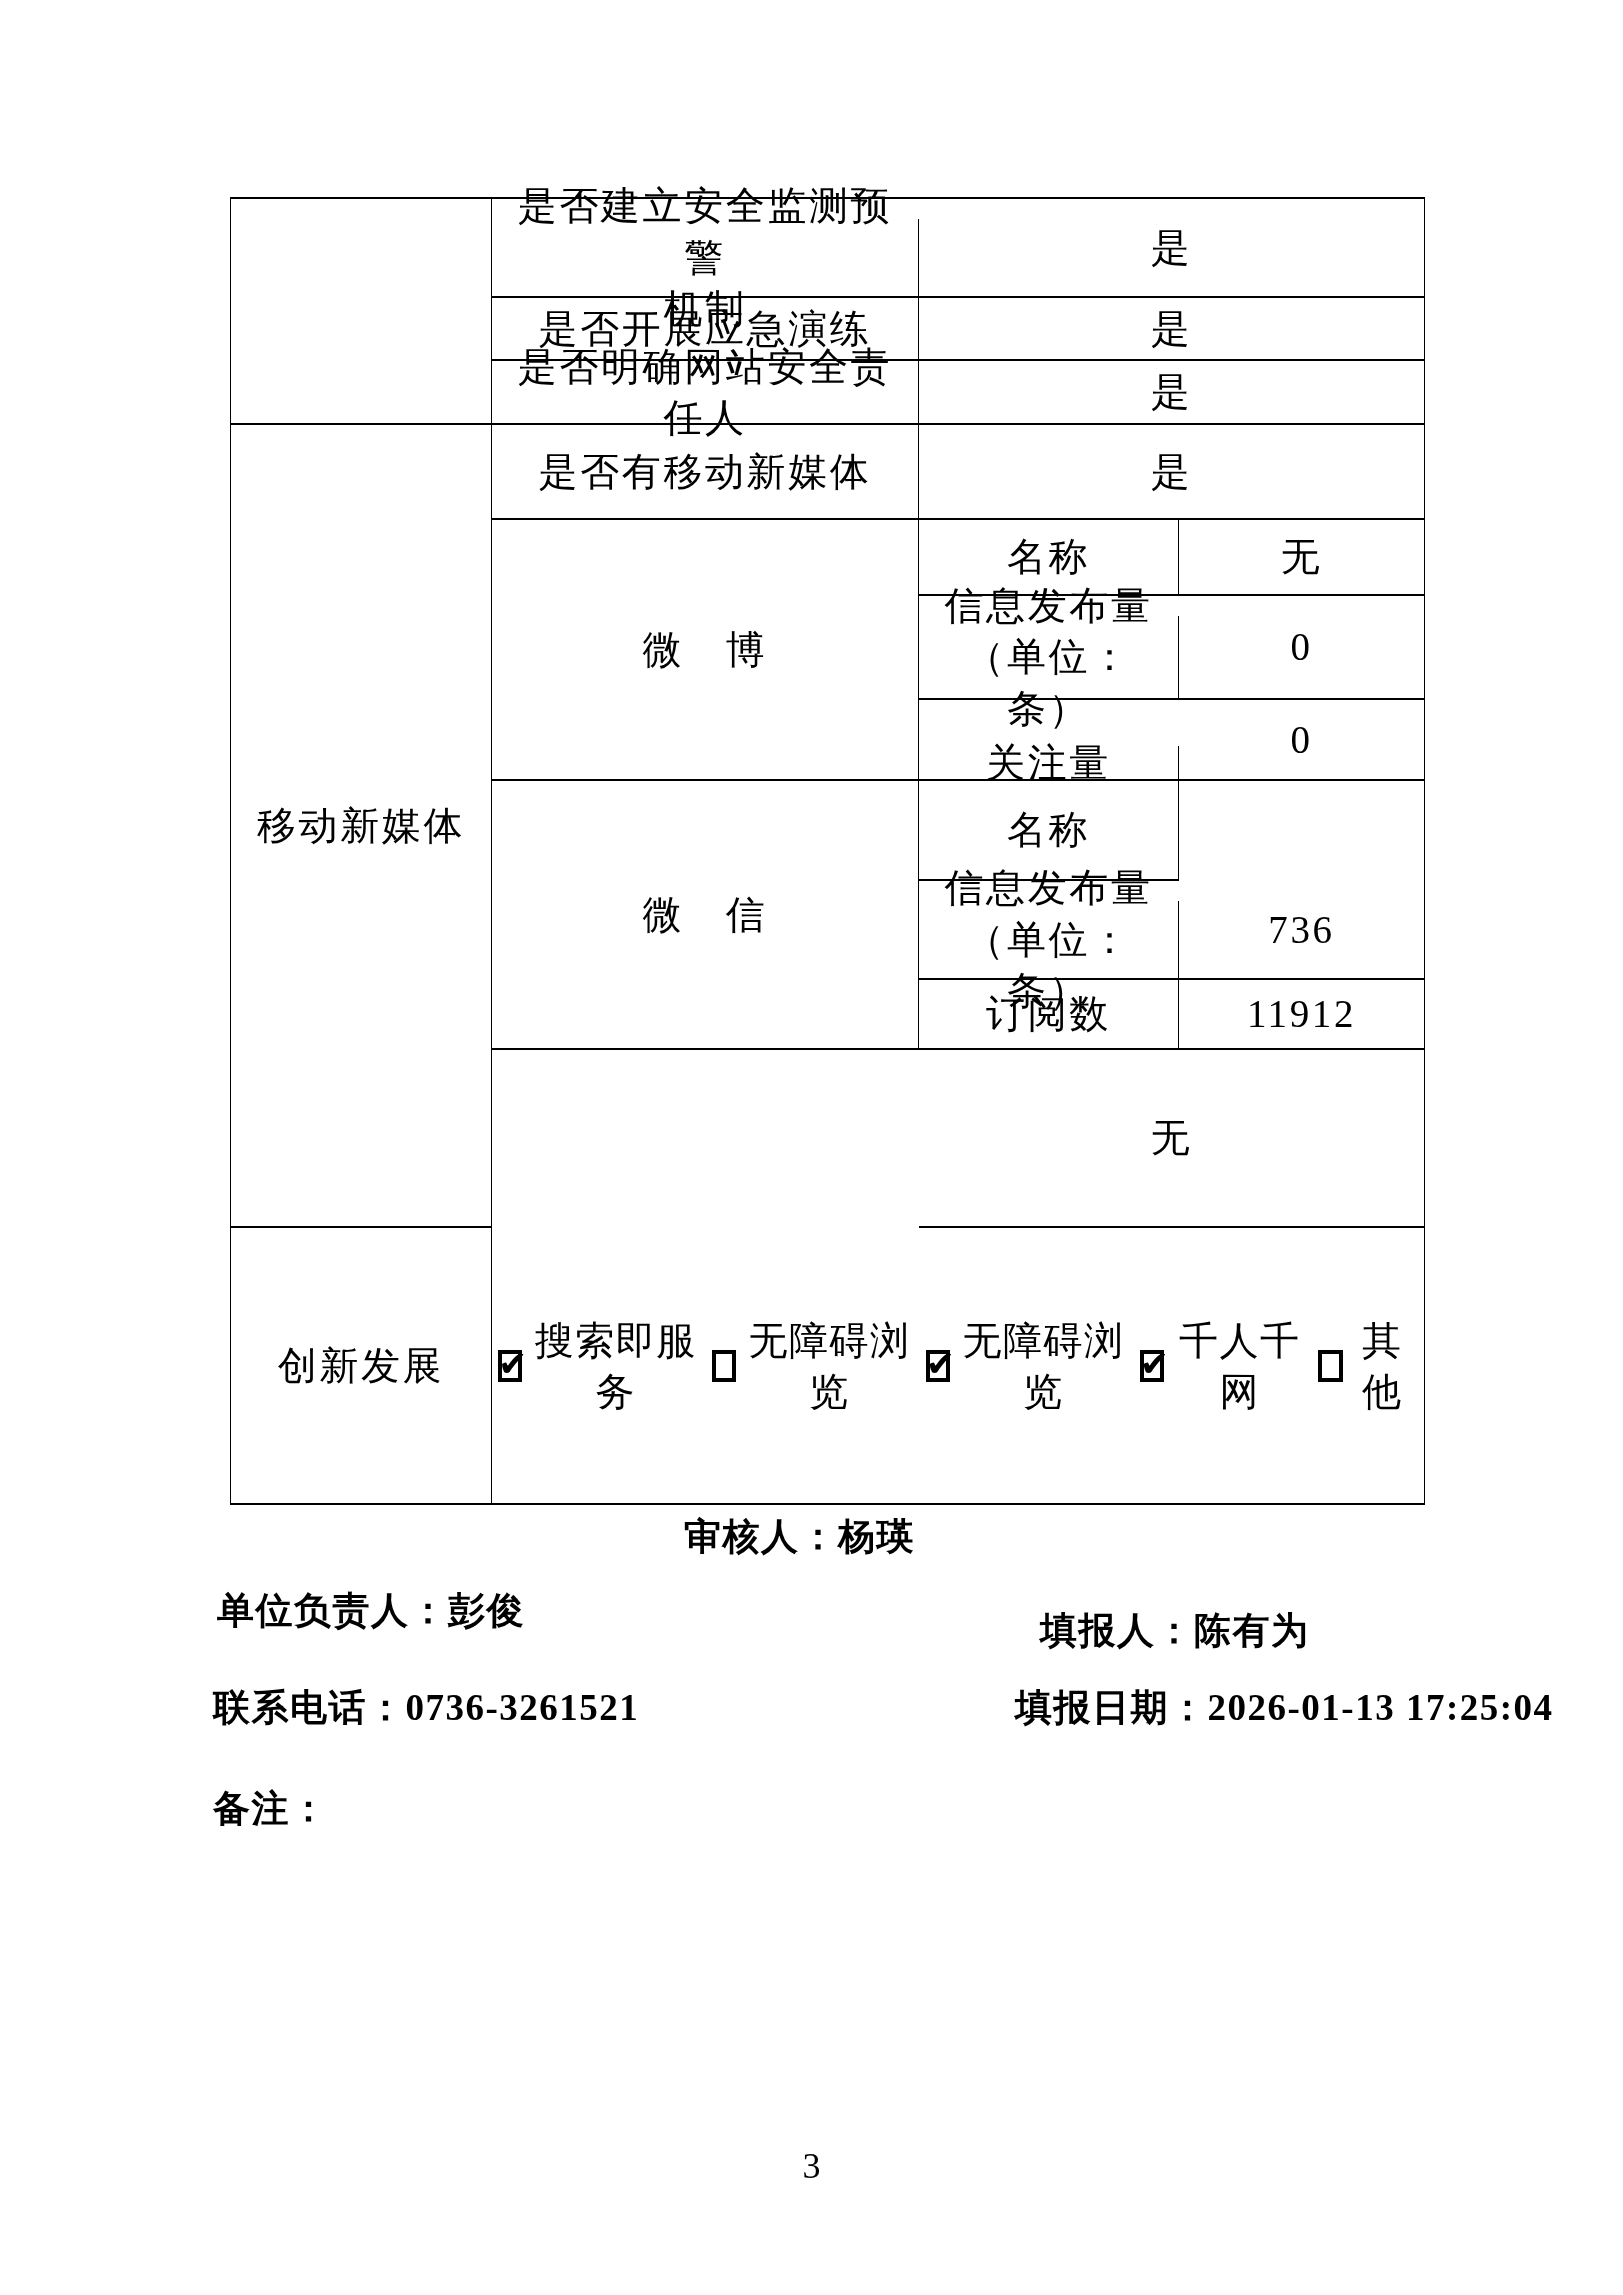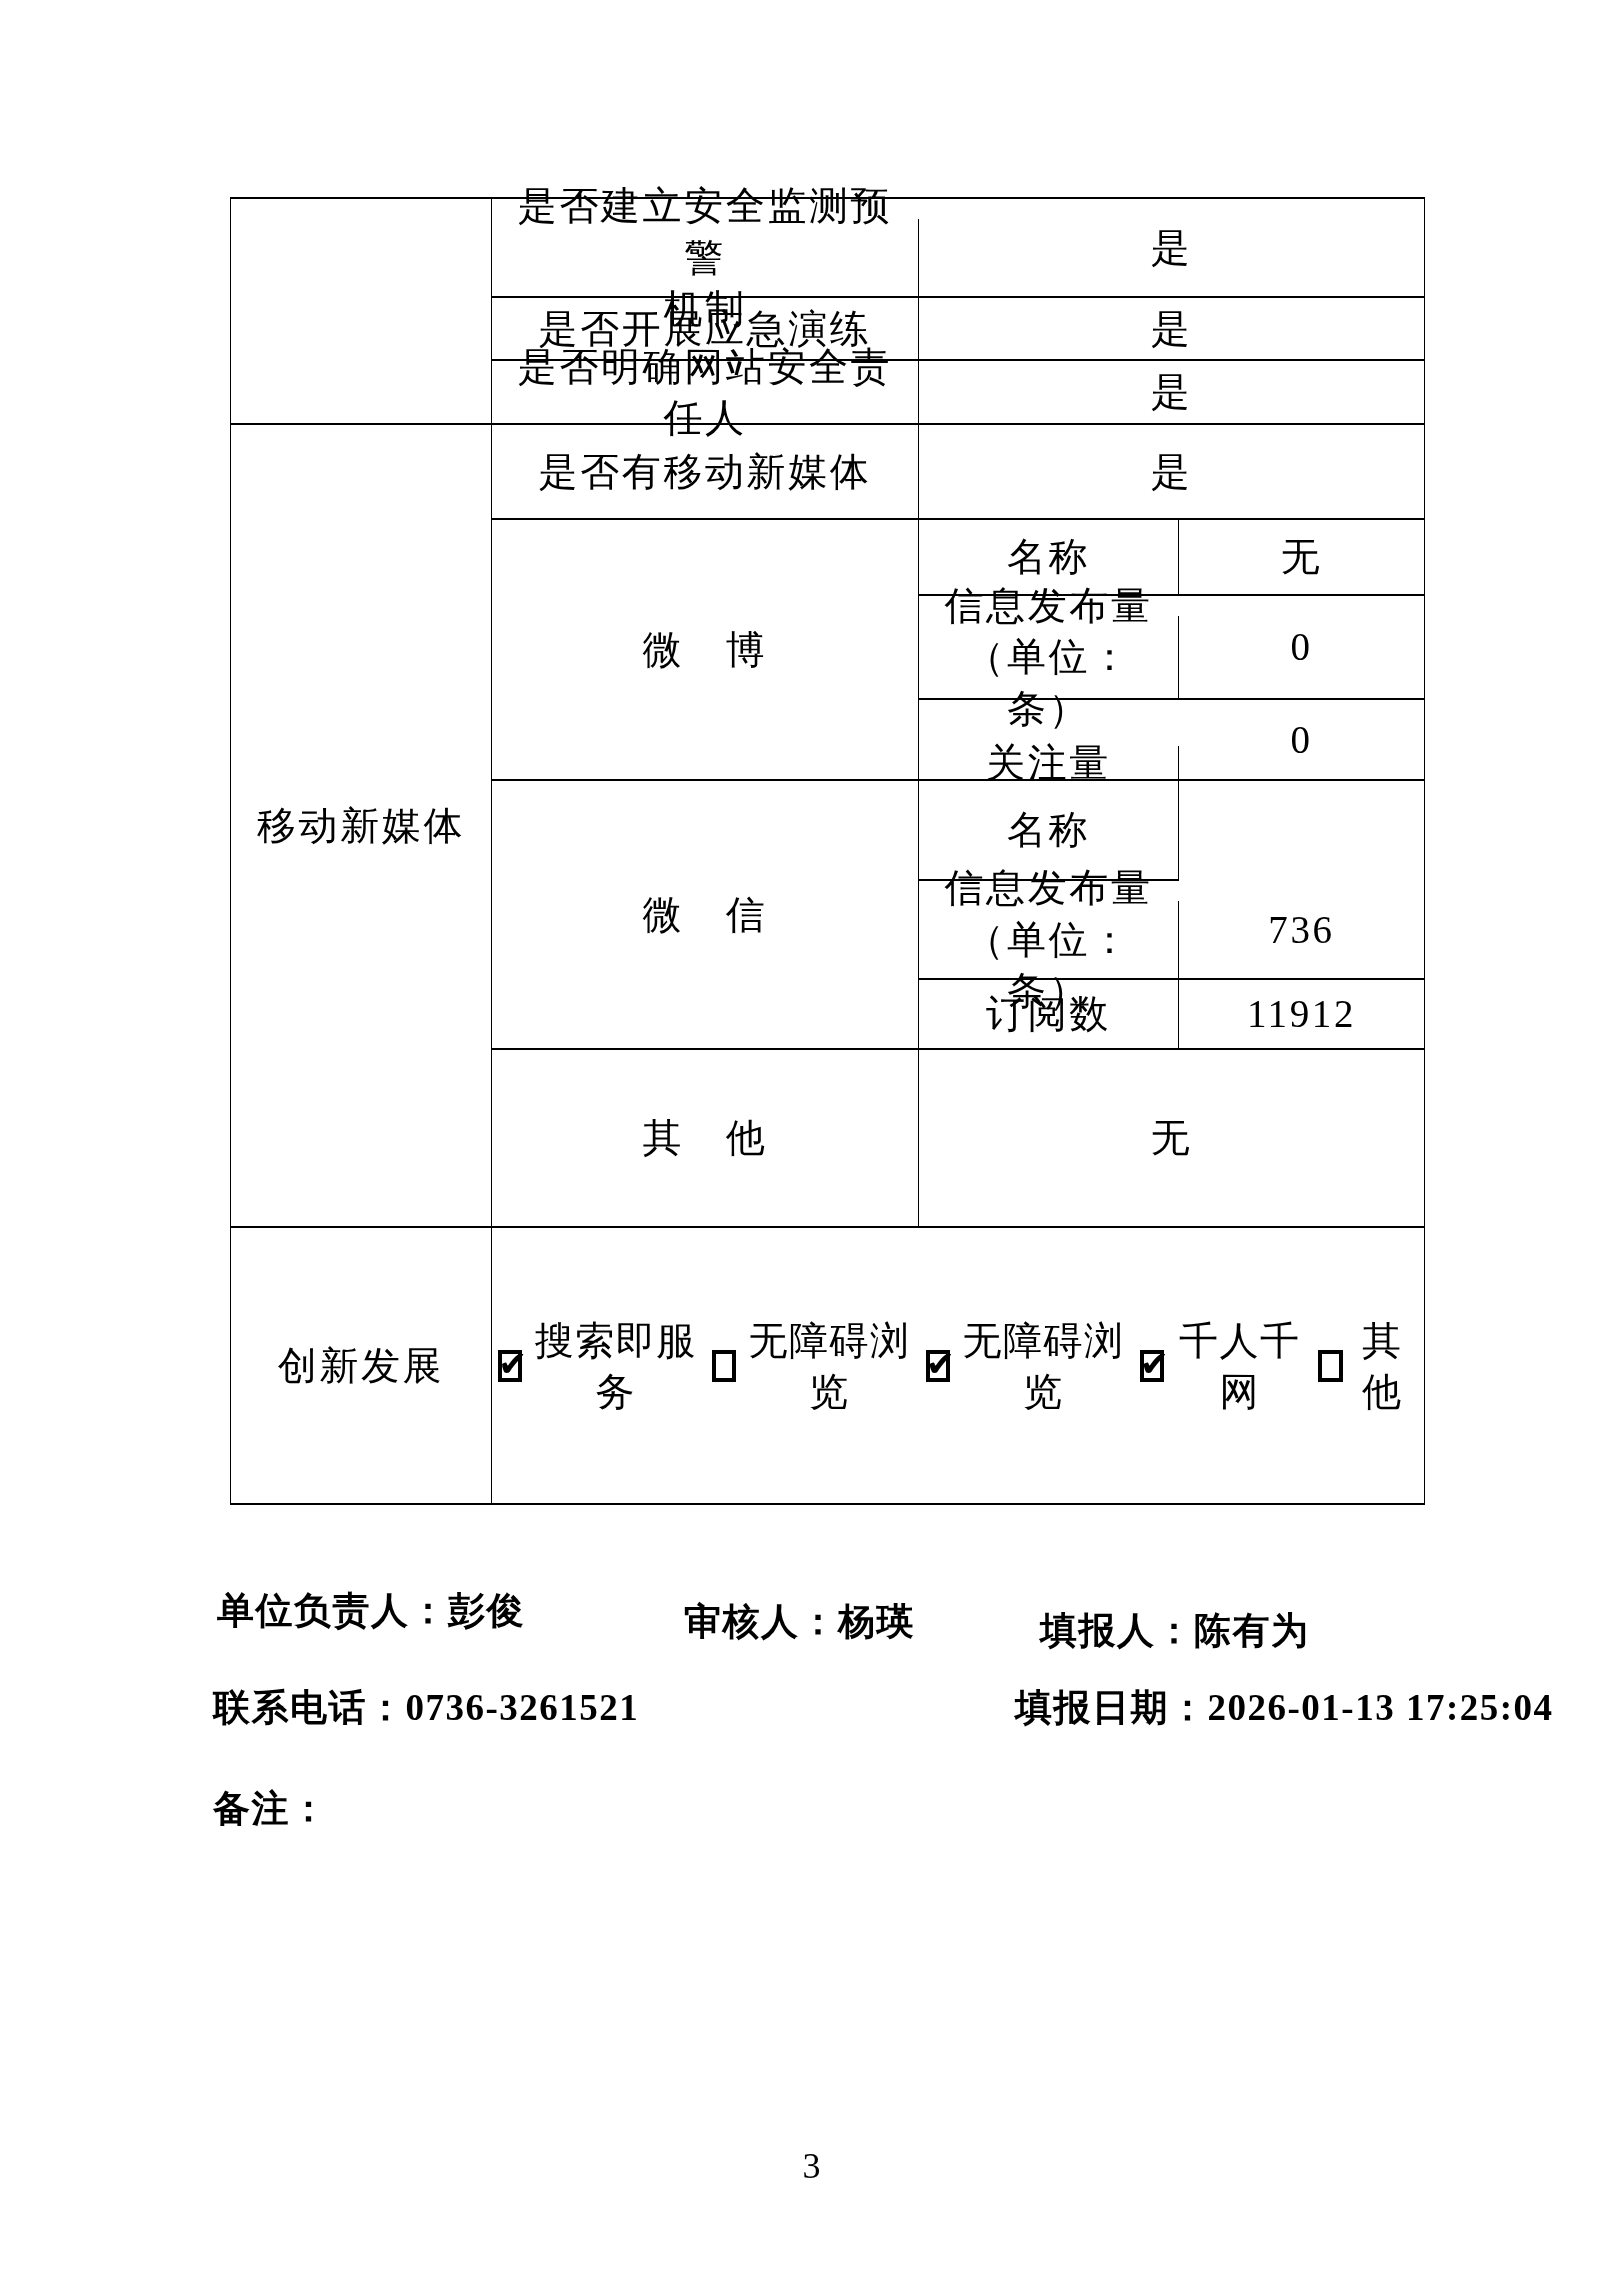--- a/index.html
+++ b/index.html
@@ -80,41 +80,40 @@
   <div class="cell no-r" style="grid-column:4;grid-row:7;">0</div>
 
   <div class="cell" style="grid-column:2;grid-row:8/11;">微　信</div>
   <div class="cell" style="grid-column:3;grid-row:8;">名称</div>
   <div class="cell pre" style="grid-column:3;grid-row:9;">信息发布量
 （单位：条）</div>
   <div class="cell no-r" style="grid-column:4;grid-row:9;">736</div>
   <div class="cell" style="grid-column:3;grid-row:10;">订阅数</div>
   <div class="cell no-r" style="grid-column:4;grid-row:10;">11912</div>
 
-  <div class="cell" style="grid-column:2;grid-row:11;">其　他</div>
   <div class="cell no-r" style="grid-column:3/5;grid-row:11;">无</div>
 
   <div class="cell no-b" style="grid-column:1;grid-row:12;">创新发展</div>
   <div class="cell no-b no-r cb-line" style="grid-column:2/5;grid-row:12;">
       <span class="cb checked"></span>
       <span>搜索即服务</span>
       <span class="cb"></span>
       <span>无障碍浏览</span>
       <span class="cb checked"></span>
       <span>无障碍浏览</span>
       <span class="cb checked"></span>
       <span>千人千网</span>
       <span class="cb"></span>
       <span>其他</span>
     </div>
 
 </div>
 
 <div class="foot" style="left:217px;top:1586px;">单位负责人：彭俊</div>
-<div class="foot" style="left:684px;top:1597px;">审核人：杨瑛</div>
+<div class="foot" style="left:684px;top:1512px;">审核人：杨瑛</div>
 <div class="foot" style="left:1040px;top:1586px;margin-top:20px;">填报人：陈有为</div>
 
 <div class="foot" style="left:213px;top:1683px;">联系电话：0736-3261521</div>
 <div class="foot" style="left:1015px;top:1683px;">填报日期：2026-01-13 17:25:04</div>
 
 <div class="foot" style="left:213px;top:1784px;">备注：</div>
 
 <div class="page-num">3</div>
 
 

